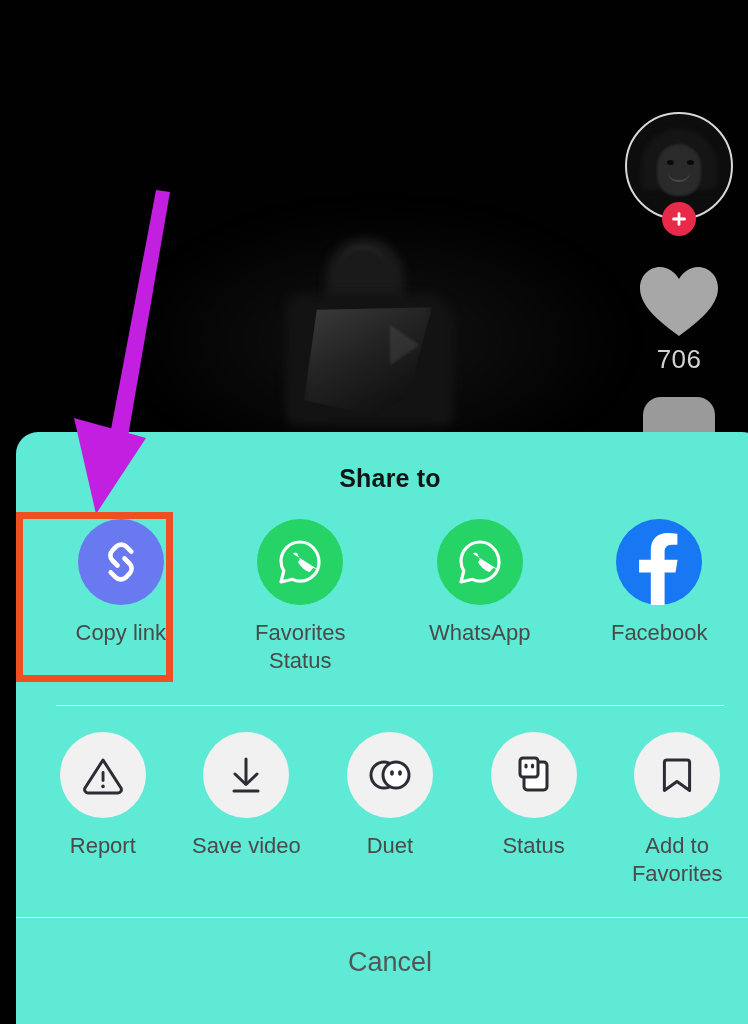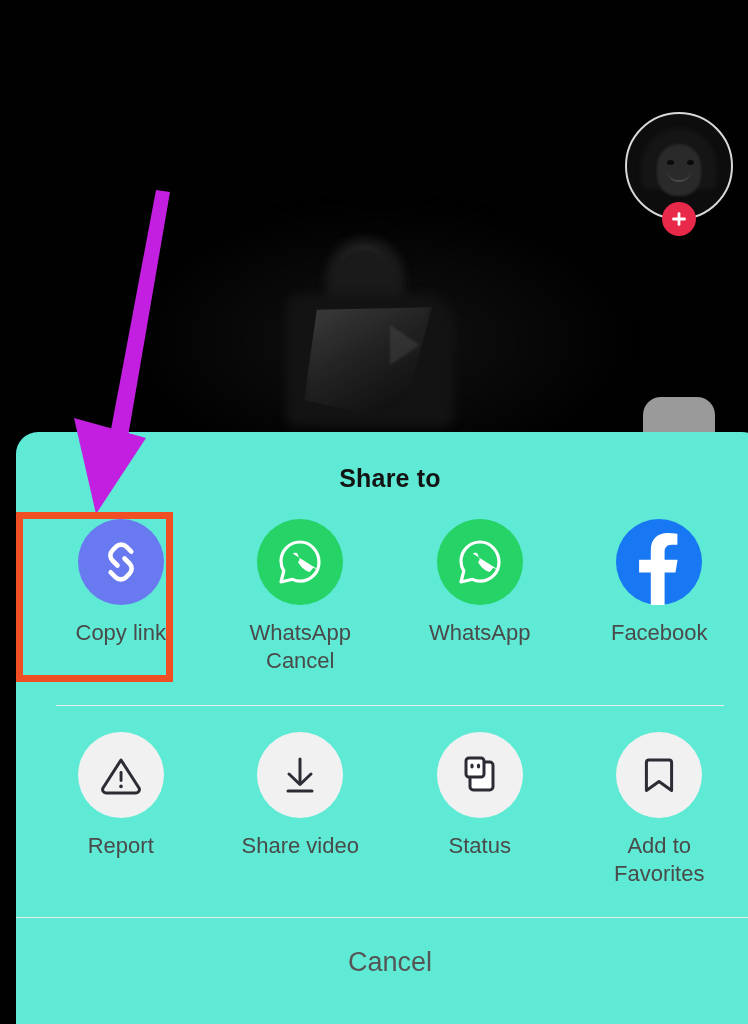--- a/index.html
+++ b/index.html
@@ -308,20 +308,26 @@
         <div class="avatar-smile"></div>
       </div>
       <div class="follow-btn">
         <svg width="18" height="18" viewBox="0 0 18 18">
           <rect x="7.6" y="2.2" width="2.8" height="13.6" rx="1.2" fill="#fff"></rect>
           <rect x="2.2" y="7.6" width="13.6" height="2.8" rx="1.2" fill="#fff"></rect>
         </svg>
       </div>
     </div>
 
+    <div class="rail-item">
+      <svg class="heart-icon" width="84" height="76" viewBox="0 0 84 76">
+        <path d="M42 72 C14 52 3 38 3 24 C3 12 12 3 23 3 C31 3 38 8 42 15 C46 8 53 3 61 3 C72 3 81 12 81 24 C81 38 70 52 42 72 Z" fill="#a7a7a7"></path>
+      </svg>
+      <div class="rail-count">706</div>
+    </div>
 
     <div class="comment-peek"></div>
   </div>
 
   <div id="share-sheet">
 
     <div class="sheet-title">Share to</div>
 
     <div class="share-row">
 
@@ -337,21 +343,21 @@
         <div class="cell-label">Copy link</div>
       </div>
 
       <div class="share-cell">
         <div class="icon-circle" style="background:#25D366">
           <svg width="54" height="54" viewBox="0 0 54 54">
             <path d="M27 7 C16.5 7 8 15.5 8 26 c0 3.6 1 7 2.8 9.9 L8 47 l11.5 -2.7 C22.2 45.7 24.5 46.2 27 46.2 C37.5 46.2 46 37.7 46 27.2 C46 16.2 37.5 7 27 7 Z" fill="none" stroke="#fff" stroke-width="3.2" stroke-linejoin="round"></path>
             <path d="M21 19.5 c.6 -1.2 1.3 -1.2 1.9 -1.2 h1.5 c.5 0 1.2 .1 1.8 1.5 c.6 1.5 2 5 2.2 5.4 c.2 .4 .3 .9 0 1.4 c-.3 .5 -.5 .8 -.9 1.3 c-.5 .5 -.9 1 -.4 1.9 c.5 .9 2.2 3.6 4.7 5.8 c3.2 2.9 5.9 3.8 6.8 4.2 c.9 .4 1.4 .3 1.9 -.2 c.5 -.6 2.2 -2.5 2.8 -3.4 c.6 -.9 1.2 -.7 2 -.4 c.8 .3 5 2.4 5.9 2.8" fill="#fff" transform="translate(-2,-1) scale(0.88) translate(4,3)"></path>
           </svg>
         </div>
-        <div class="cell-label">WhatsApp Cancel</div>
+        <div class="cell-label">Favorites Status</div>
       </div>
 
       <div class="share-cell">
         <div class="icon-circle" style="background:#25D366">
           <svg width="54" height="54" viewBox="0 0 54 54">
             <path d="M27 7 C16.5 7 8 15.5 8 26 c0 3.6 1 7 2.8 9.9 L8 47 l11.5 -2.7 C22.2 45.7 24.5 46.2 27 46.2 C37.5 46.2 46 37.7 46 27.2 C46 16.2 37.5 7 27 7 Z" fill="none" stroke="#fff" stroke-width="3.2" stroke-linejoin="round"></path>
             <path d="M21 19.5 c.6 -1.2 1.3 -1.2 1.9 -1.2 h1.5 c.5 0 1.2 .1 1.8 1.5 c.6 1.5 2 5 2.2 5.4 c.2 .4 .3 .9 0 1.4 c-.3 .5 -.5 .8 -.9 1.3 c-.5 .5 -.9 1 -.4 1.9 c.5 .9 2.2 3.6 4.7 5.8 c3.2 2.9 5.9 3.8 6.8 4.2 c.9 .4 1.4 .3 1.9 -.2 c.5 -.6 2.2 -2.5 2.8 -3.4 c.6 -.9 1.2 -.7 2 -.4 c.8 .3 5 2.4 5.9 2.8" fill="#fff" transform="translate(-2,-1) scale(0.88) translate(4,3)"></path>
           </svg>
         </div>
         <div class="cell-label">WhatsApp</div>
@@ -386,23 +392,34 @@
       <div class="share-cell">
         <div class="icon-circle">
           <svg width="46" height="46" viewBox="0 0 46 46">
             <g fill="none" stroke="#2c2c35" stroke-width="3" stroke-linecap="round" stroke-linejoin="round">
               <path d="M23 7 V31"></path>
               <path d="M12 22 L23 32.5 L34 22"></path>
               <path d="M11 39 H35"></path>
             </g>
           </svg>
         </div>
-        <div class="cell-label">Share video</div>
-      </div>
-
+        <div class="cell-label">Save video</div>
+      </div>
+
+      <div class="share-cell">
+        <div class="icon-circle">
+          <svg width="48" height="42" viewBox="0 0 48 42">
+            <circle cx="18" cy="21" r="13" fill="none" stroke="#2c2c35" stroke-width="3"></circle>
+            <circle cx="30" cy="21" r="13" fill="#fff" stroke="#2c2c35" stroke-width="3"></circle>
+            <ellipse cx="26" cy="19" rx="1.9" ry="2.8" fill="#2c2c35"></ellipse>
+            <ellipse cx="34" cy="19" rx="1.9" ry="2.8" fill="#2c2c35"></ellipse>
+          </svg>
+        </div>
+        <div class="cell-label">Duet</div>
+      </div>
 
       <div class="share-cell">
         <div class="icon-circle">
           <svg width="46" height="46" viewBox="0 0 46 46">
             <rect x="13" y="10" width="23" height="28" rx="3.2" fill="#fff" stroke="#2c2c35" stroke-width="3"></rect>
             <rect x="9" y="6" width="18" height="19" rx="3" fill="#fff" stroke="#2c2c35" stroke-width="3"></rect>
             <ellipse cx="15" cy="14" rx="1.7" ry="2.5" fill="#2c2c35"></ellipse>
             <ellipse cx="21.5" cy="14" rx="1.7" ry="2.5" fill="#2c2c35"></ellipse>
           </svg>
         </div>

